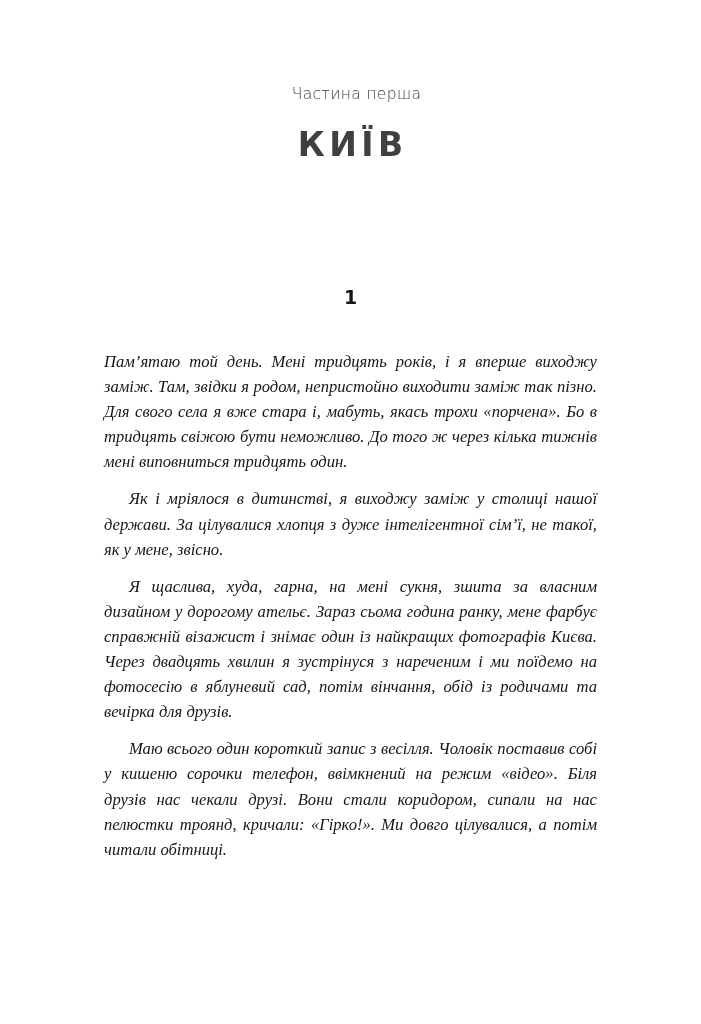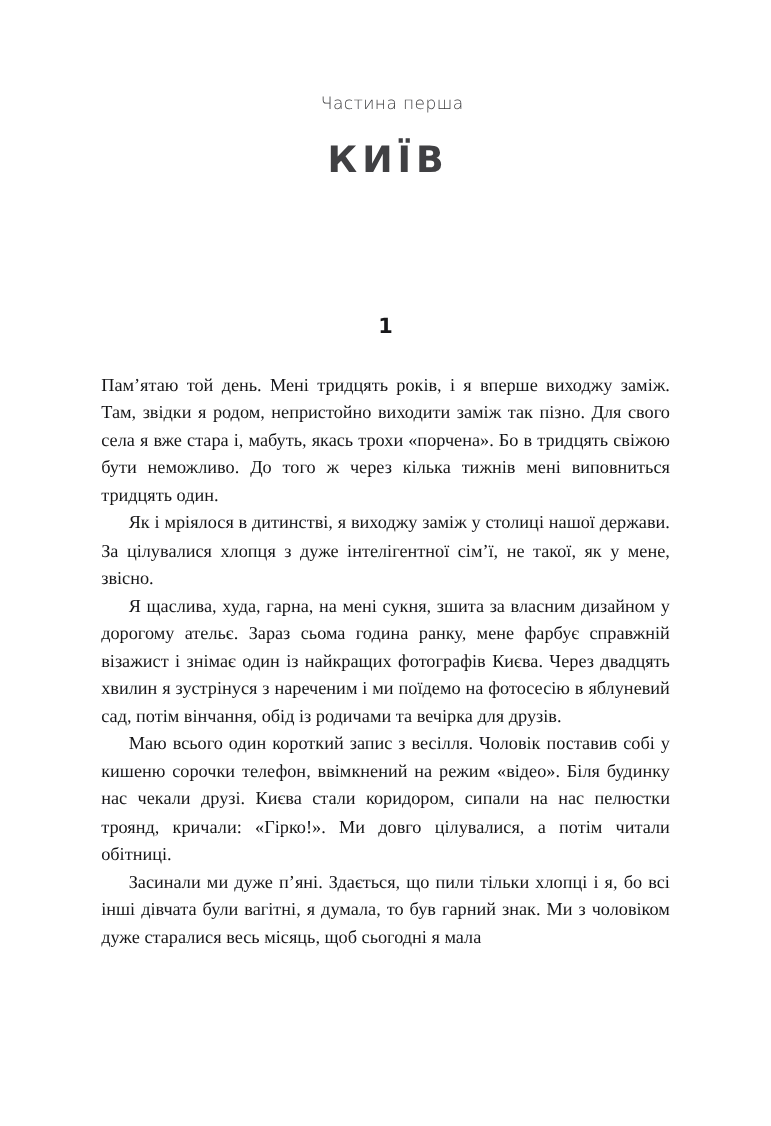--- a/index.html
+++ b/index.html
@@ -71,30 +71,31 @@
   }
 
   
   .text-column {
     position: absolute;
     left: 92px;
     top: 337px;
     width: 517px;
   }
   .body-paragraph {
-    margin: 0;
+    margin: 12px;
     padding: 0;
     text-indent: 25px;
     text-align: justify;
     text-justify: inter-word;
     font-family: "Liberation Serif", "DejaVu Serif", serif;
     font-size: 16.6px;
     line-height: 25.1px;
     color: #151517;
     hyphens: manual;
+    font-style: italic;
   }
   .body-paragraph.first {
     text-indent: 0;
   }
   .body-paragraph.last-clipped {
     
     max-height: 76px;
     overflow: hidden;
   }
 </style>
@@ -107,17 +108,16 @@
     <span class="part-label">Частина перша</span>
     <span class="part-title">КИЇВ</span>
   </div>
 
   <div class="chapter-number">1</div>
 
   <div class="text-column">
     <p class="body-paragraph first">Пам’ятаю той день. Мені тридцять років, і я вперше виходжу заміж. Там, звідки я родом, непристойно виходити заміж так пізно. Для свого села я вже стара і, мабуть, якась трохи «порчена». Бо в тридцять свіжою бути неможливо. До того ж через кілька тижнів мені виповниться тридцять один.</p>
     <p class="body-paragraph">Як і мріялося в дитинстві, я виходжу заміж у столиці  нашої держави. За цілувалися хлопця з дуже інтелігентної сім’ї, не такої, як у мене, звісно.</p>
     <p class="body-paragraph">Я щаслива, худа, гарна, на мені сукня, зшита за власним дизайном у дорогому ательє. Зараз сьома година ранку, мене фарбує справжній візажист і знімає один із найкращих фотографів Києва. Через двадцять хвилин я зустрінуся з нареченим і ми поїдемо на фотосесію в яблуневий сад, потім вінчання, обід із родичами та вечірка для друзів.</p>
-    <p class="body-paragraph">Маю всього один короткий запис з весілля. Чоловік поставив собі у кишеню сорочки телефон, ввімкнений на режим «відео». Біля будинку нас чекали друзі. Києва стали коридором, сипали на нас пелюстки троянд, кричали: «Гірко!». Ми довго цілувалися, а потім читали обітниці.</p>
-    <p class="body-paragraph last-clipped">Засинали ми дуже п’яні. Здається, що пили тільки хлопці і я, бо всі інші дівчата були вагітні, я думала, то був гарний знак. Ми з чоловіком дуже старалися весь місяць, щоб сьогодні я мала</p>
+    <p class="body-paragraph">Маю всього один короткий запис з весілля. Чоловік поставив собі у кишеню сорочки телефон, ввімкнений на режим «відео». Біля друзів нас чекали друзі. Вони стали коридором, сипали на нас пелюстки троянд, кричали: «Гірко!». Ми довго цілувалися, а потім читали обітниці.</p>
   </div>
 
 </div>
 
 </body></html>

